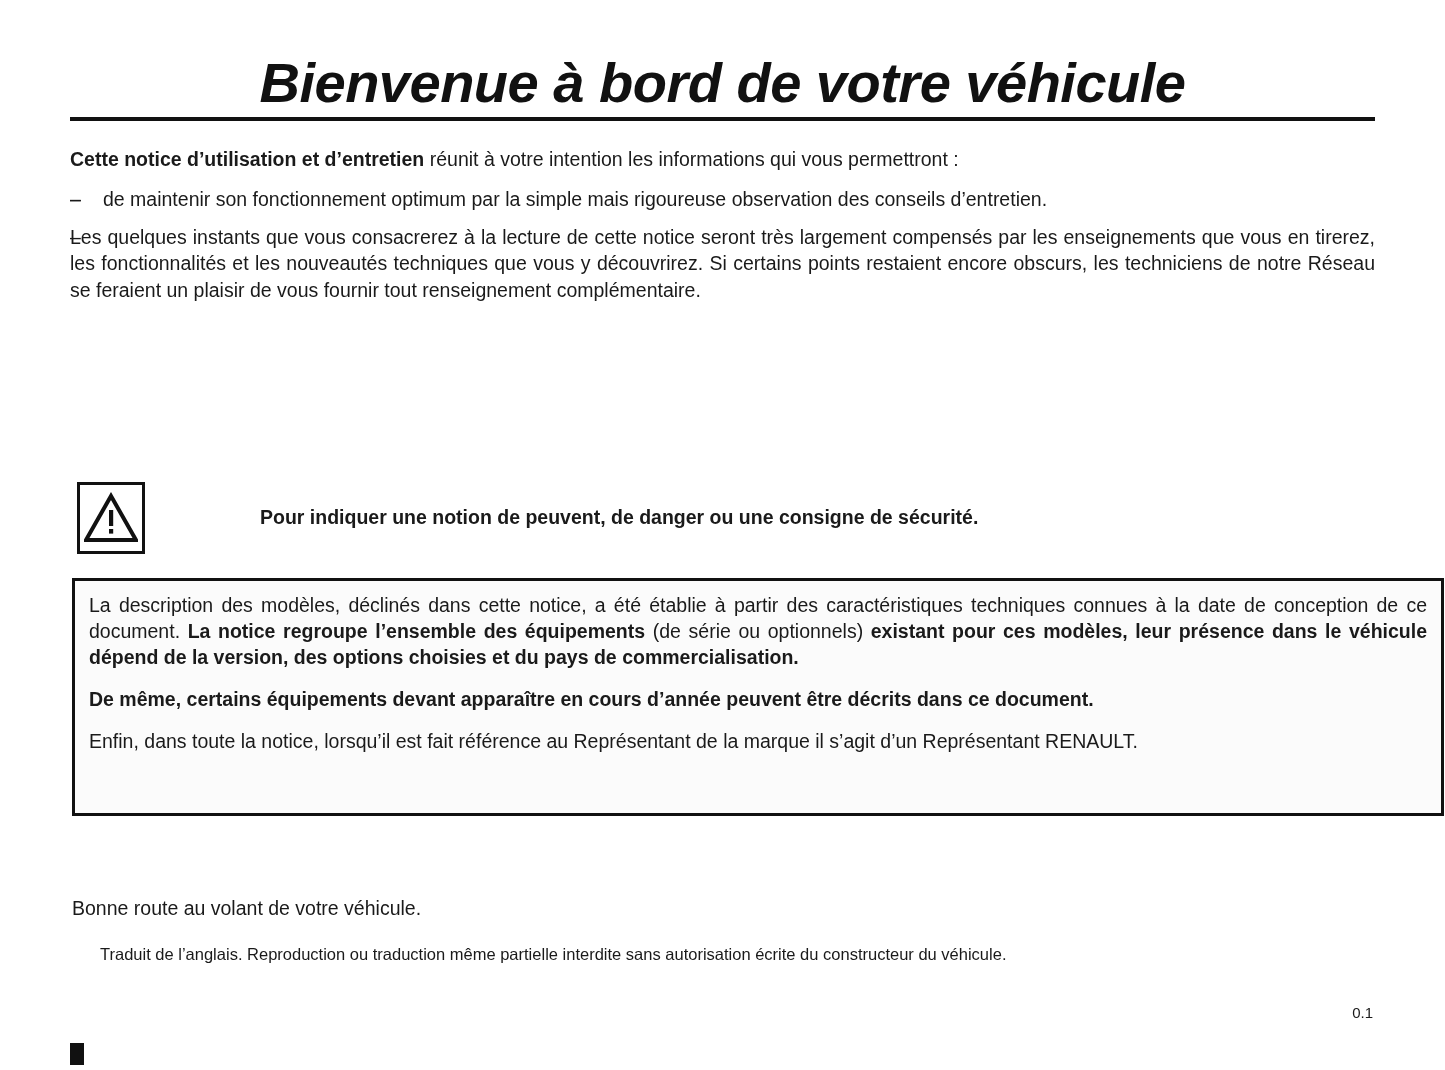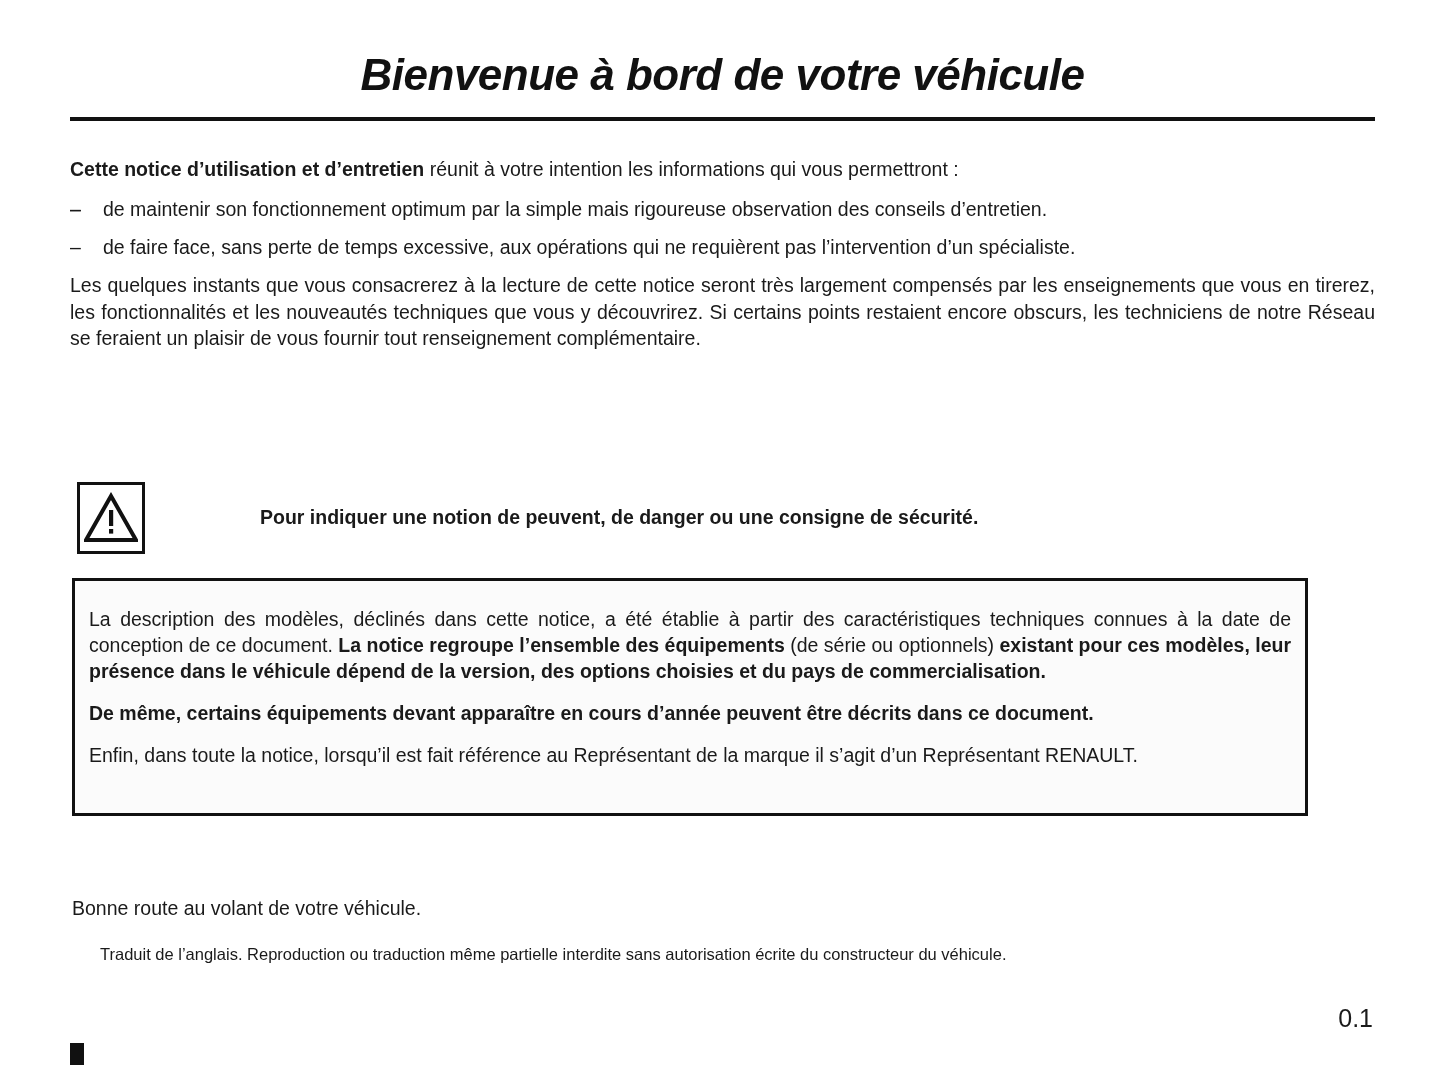--- a/index.html
+++ b/index.html
@@ -20,42 +20,42 @@
     left: 0; top: 0;
     width: 1445px;
     height: 1070px;
   }
   .title {
     position: absolute;
     left: 70px;
     top: 50px;
     width: 1305px;
     text-align: center;
-    font-size: 44px;
+    font-size: 56px;
     font-weight: bold;
     font-style: italic;
     letter-spacing: -0.5px;
     color: #111;
   }
   .title-rule {
     position: absolute;
     left: 70px;
     top: 117px;
     width: 1305px;
     height: 4px;
     background: #111;
   }
   .body-area {
     position: absolute;
     left: 70px;
     top: 140px;
     width: 1305px;
   }
   p {
-    margin: 16px 0 13px 0;
+    margin: 6px 0 13px 0;
     font-size: 19.5px;
     line-height: 1.34;
     text-align: justify;
     text-justify: inter-word;
   }
   .intro {
     margin-bottom: 14px;
   }
   .intro b {
     font-weight: bold;
@@ -106,26 +106,26 @@
     position: absolute;
     left: 190px;
     top: 24px;
     font-size: 19.5px;
     font-weight: bold;
   }
   .notice-box {
     position: absolute;
     left: 72px;
     top: 578px;
-    width: 1236px;
+    width: 1372px;
     height: 238px;
     border: 3px solid #111;
     box-sizing: border-box;
     background: #fbfbfb;
-    padding: 26px 14px 0 14px;
+    padding: 12px 14px 0 14px;
   }
   .notice-box p {
     font-size: 19.5px;
     line-height: 1.33;
     margin: 0 0 16px 0;
   }
   .notice-box b { font-weight: bold; }
   .closing {
     position: absolute;
     left: 72px;
@@ -135,21 +135,21 @@
   .credit {
     position: absolute;
     left: 100px;
     top: 945px;
     font-size: 16.5px;
   }
   .page-num {
     position: absolute;
     right: 72px;
     top: 1004px;
-    font-size: 25px;
+    font-size: 15px;
   }
   .corner-mark {
     position: absolute;
     left: 70px;
     top: 1043px;
     width: 14px;
     height: 22px;
     background: #111;
   }
 </style>
@@ -170,21 +170,20 @@
     <ul class="dashlist">
       <li>
         <span class="dash">–</span>
       </li>
       <li>
         <span class="dash">–</span>
         <span>de maintenir son fonctionnement optimum par la simple mais rigoureuse observation des conseils d’entretien.</span>
       </li>
       <li>
         <span class="dash">–</span>
-        <span>de faire face, sans perte de temps excessive, aux opérations qui ne requièrent pas l’intervention d’un spécialiste.</span>
       </li>
     </ul>
 
     <p class="para-block">Les quelques instants que vous consacrerez à la lecture de cette notice seront très largement compensés par les enseignements que vous en tirerez, les fonctionnalités et les nouveautés techniques que vous y découvrirez. Si certains points restaient encore obscurs, les techniciens de notre Réseau se feraient un plaisir de vous fournir tout renseignement complémentaire.</p>
 
 
   </div>
 
   <div class="symbol-row">
     <div class="warn-box">

